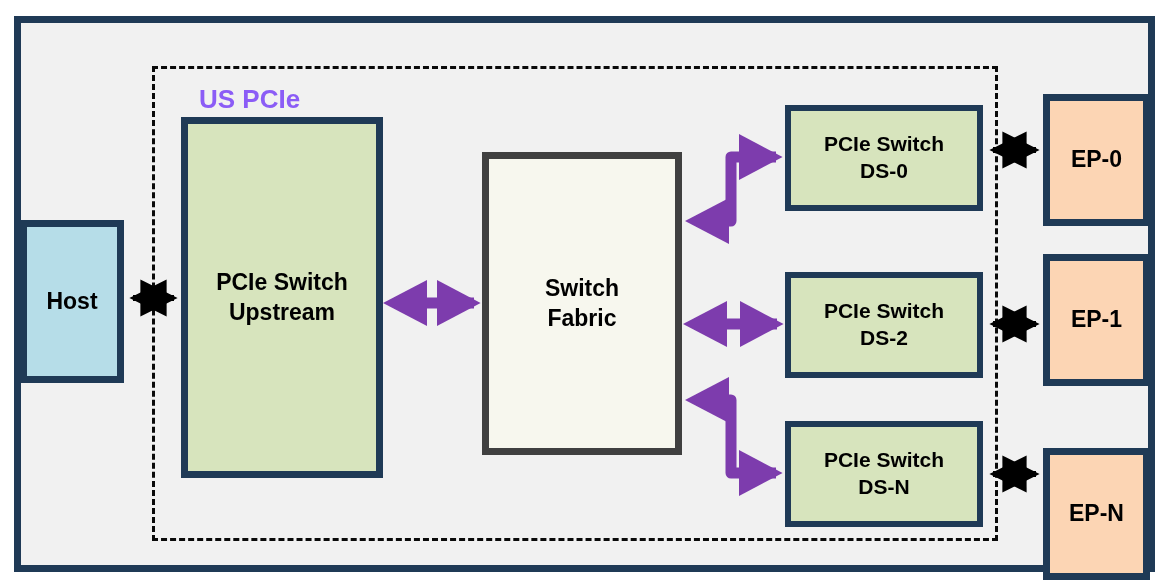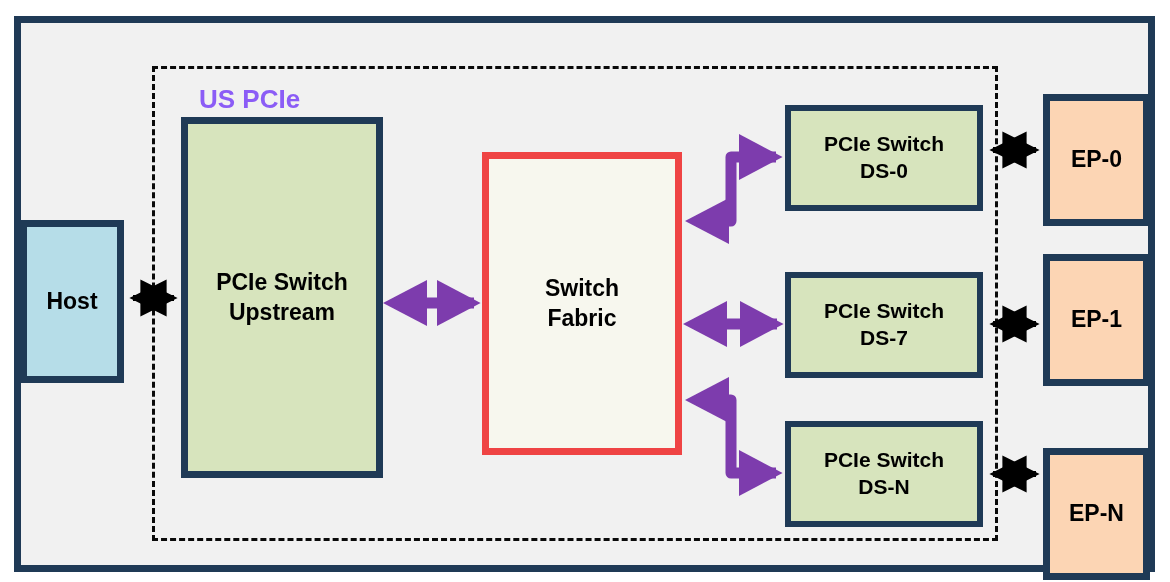--- a/index.html
+++ b/index.html
@@ -63,21 +63,21 @@
   }
   .box-us {
     left: 181px; top: 117px; width: 202px; height: 361px;
     background: #d7e4bd;
     border: 7px solid #1f3a56;
     font-size: 23px;
   }
   .box-fabric {
     left: 482px; top: 152px; width: 200px; height: 303px;
     background: #f7f7ee;
-    border: 7px solid #ef4444;
+    border: 7px solid #404040;
     font-size: 23px;
   }
   .box-ds {
     left: 785px; width: 198px; height: 106px;
     background: #d7e4bd;
     border: 6px solid #1f3a56;
     font-size: 21px;
   }
   .ds-0 { top: 105px; }
   .ds-1 { top: 272px; }
@@ -137,21 +137,21 @@
     <span class="line">Switch</span>
     <span class="line">Fabric</span>
   </div>
 
   <div class="node box-ds ds-0">
     <span class="line">PCIe Switch</span>
     <span class="line">DS-0</span>
   </div>
   <div class="node box-ds ds-1">
     <span class="line">PCIe Switch</span>
-    <span class="line">DS-7</span>
+    <span class="line">DS-2</span>
   </div>
   <div class="node box-ds ds-n">
     <span class="line">PCIe Switch</span>
     <span class="line">DS-N</span>
   </div>
 
   <div class="node box-ep ep-0">
     <span class="line">EP-0</span>
   </div>
   <div class="node box-ep ep-1">

